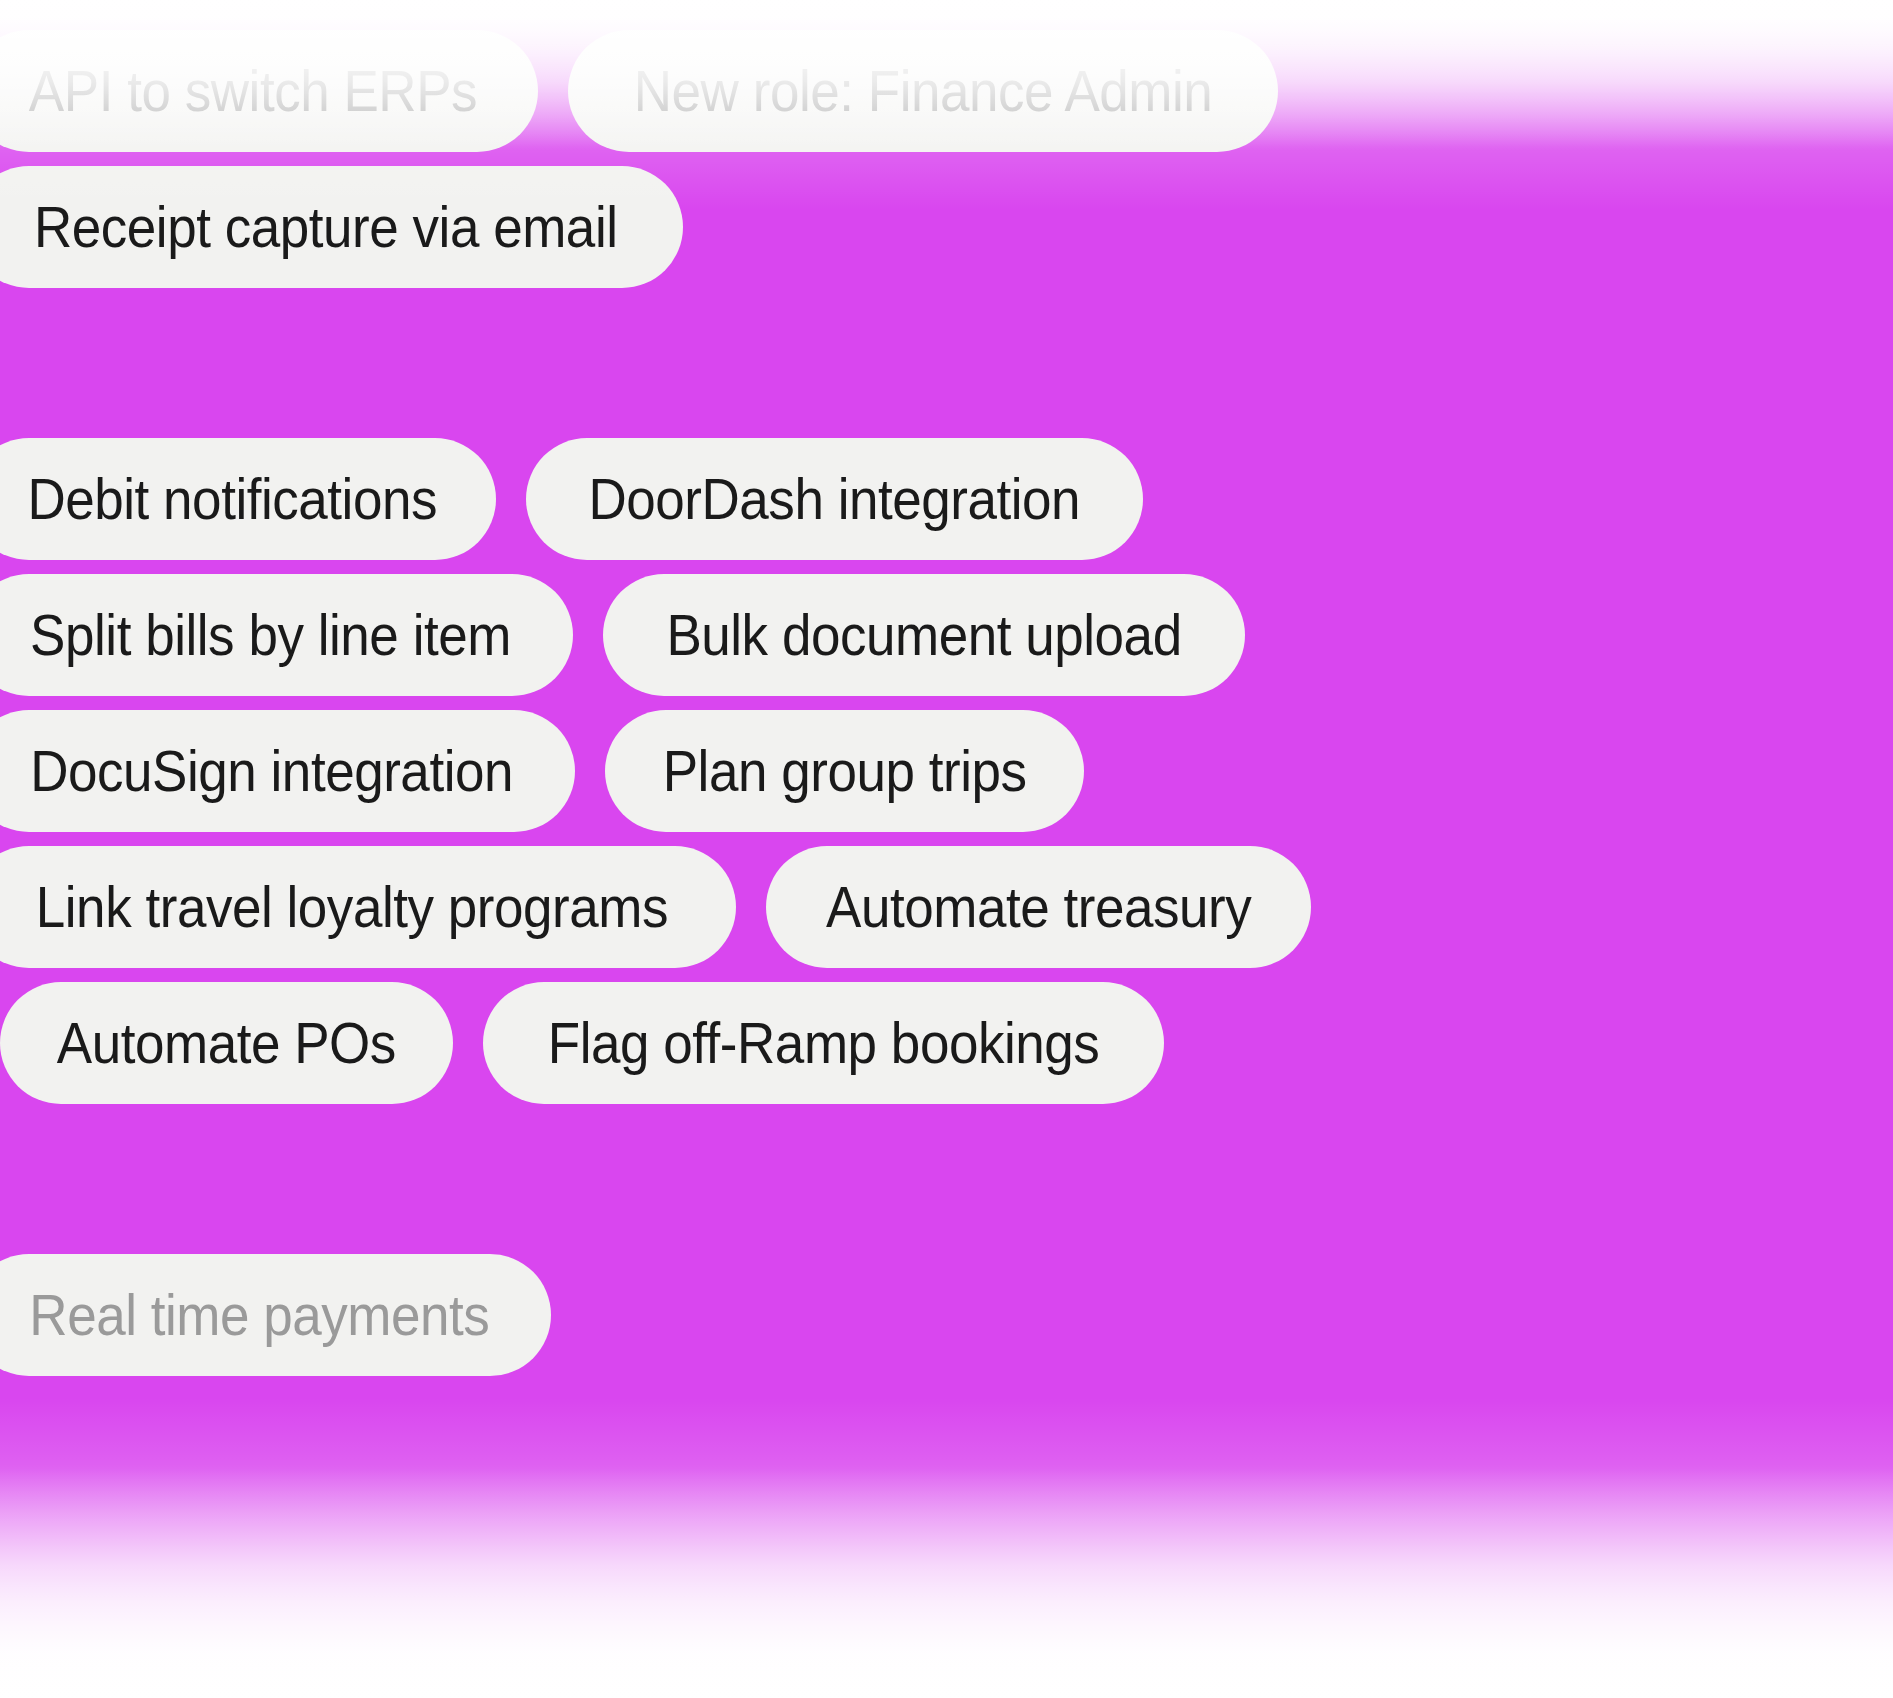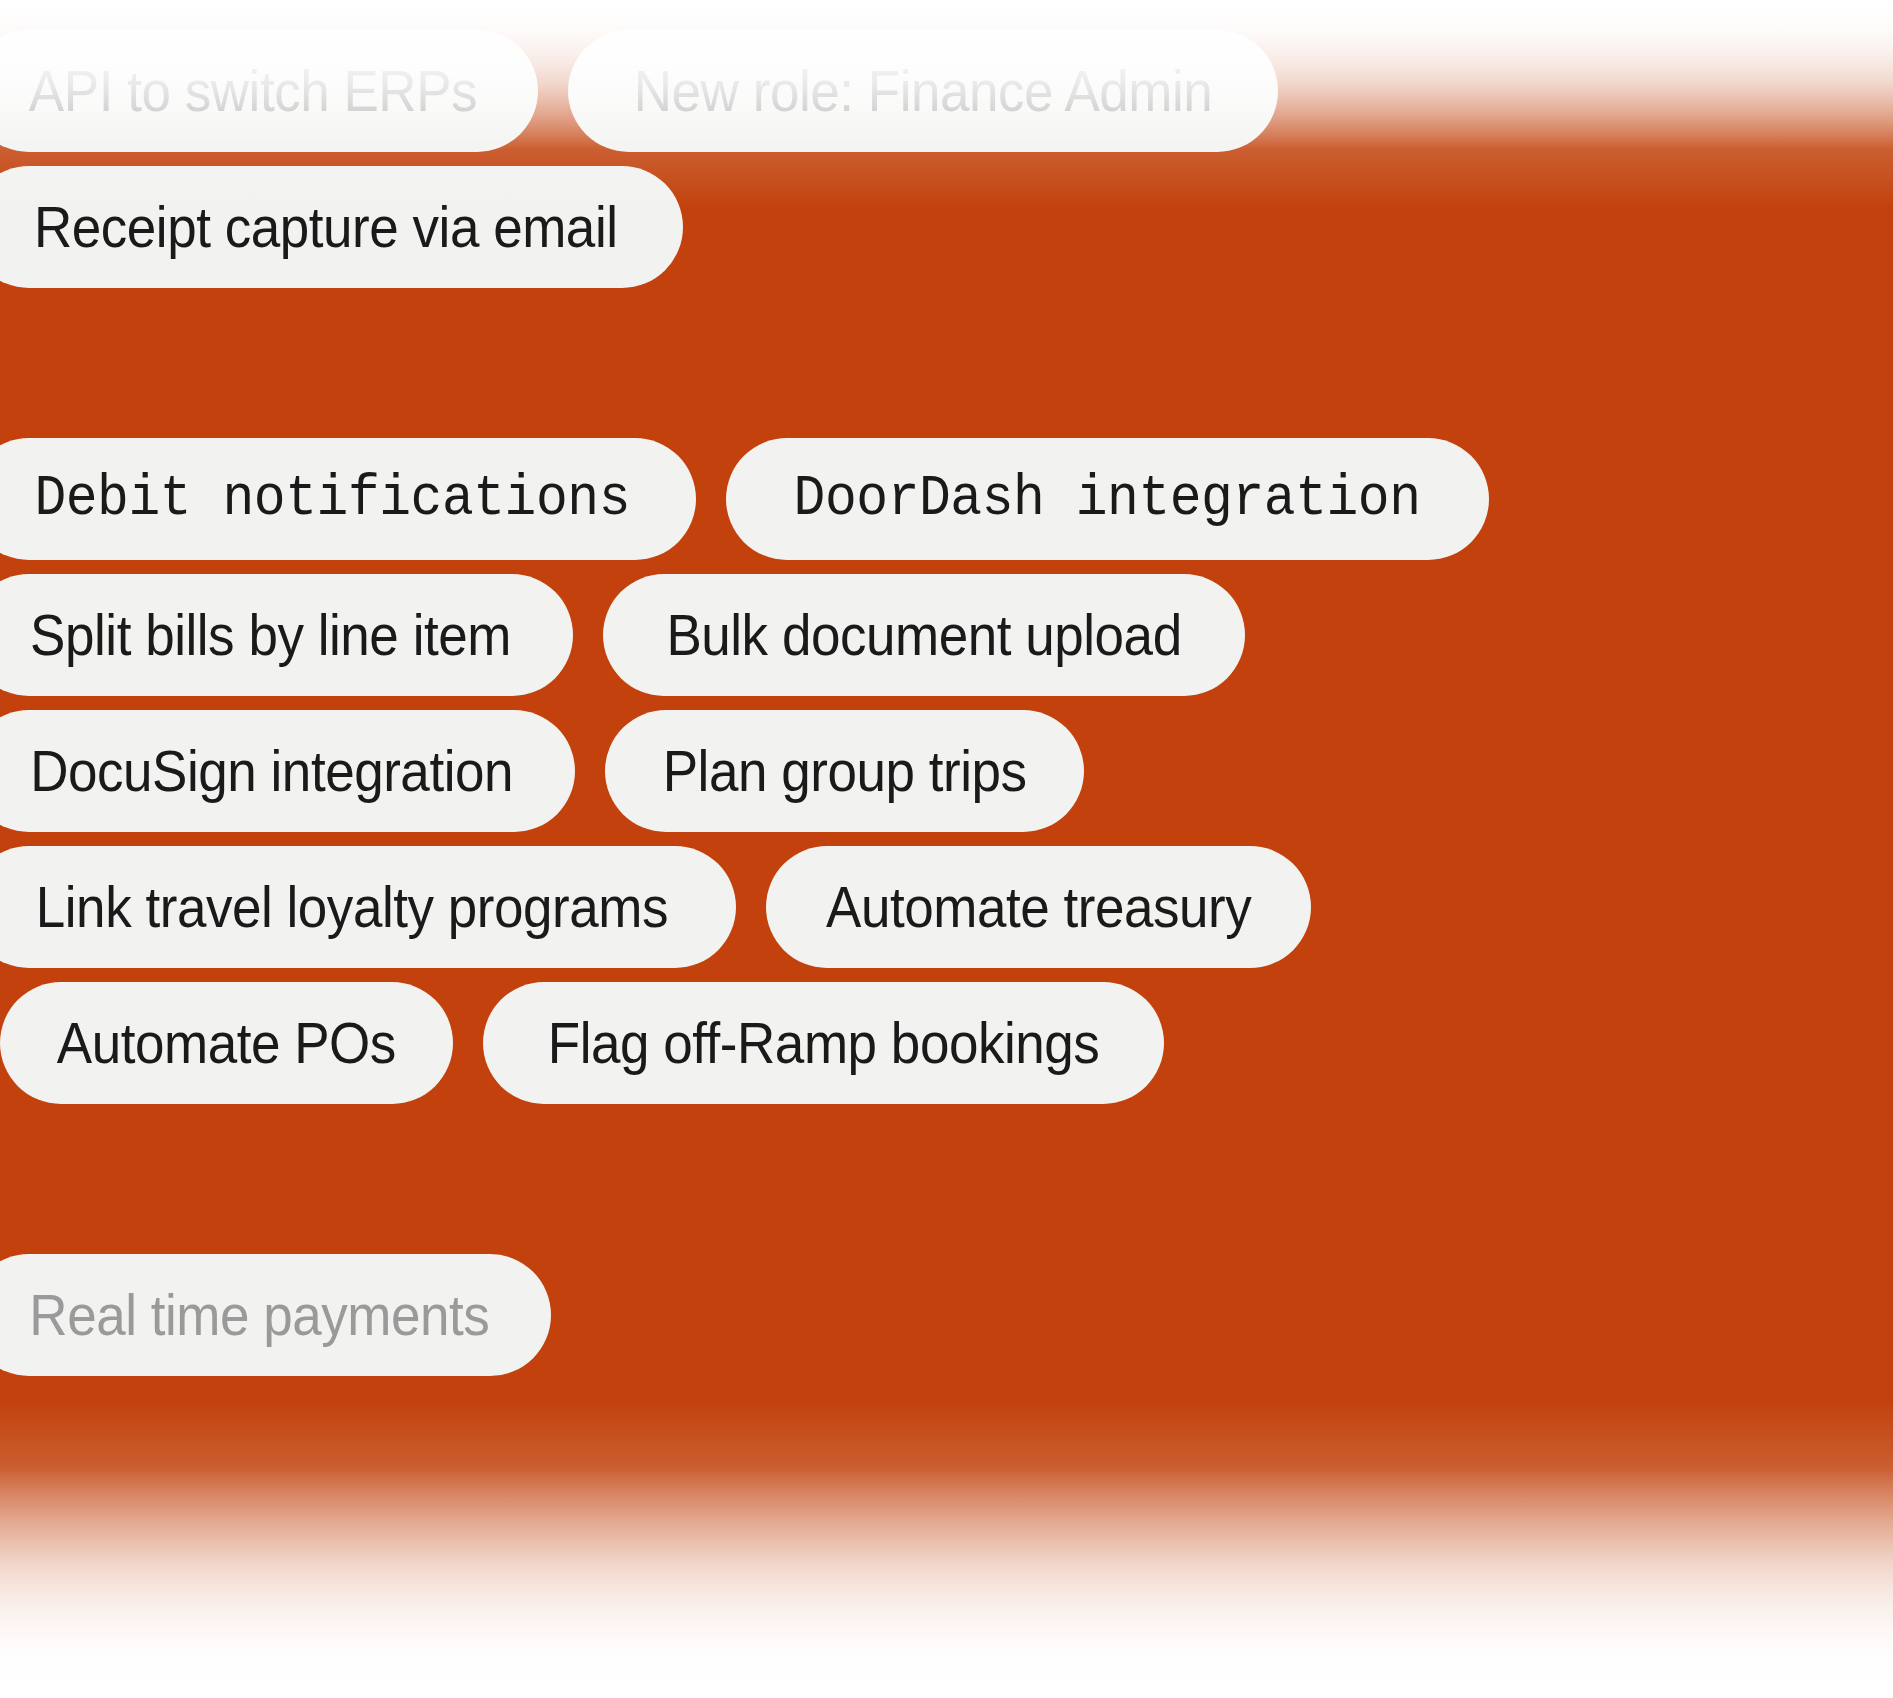--- a/index.html
+++ b/index.html
@@ -9,21 +9,21 @@
     width: 1893px;
     height: 1698px;
     background: #000000;
     overflow: hidden;
   }
 
   #stage {
     position: relative;
     width: 1893px;
     height: 1698px;
-    background: #c2410c;
+    background: #d946ef;
     overflow: hidden;
     font-family: "Liberation Sans", "DejaVu Sans", sans-serif;
   }
 
   
   #rows {
     position: absolute;
     left: 0;
     top: 0;
     width: 1893px;
@@ -133,21 +133,21 @@
         </div>
         <div class="chip">
           <span class="chip-label">New role: Finance Admin</span>
         </div>
       </div>
       <div class="chip-row" style="top: 166px;">
         <div class="chip bleed-left">
           <span class="chip-label">Receipt capture via email</span>
         </div>
       </div>
-      <div class="chip-row" style="top: 438px; font-family: Liberation Mono, monospace;">
+      <div class="chip-row" style="top: 438px;">
         <div class="chip bleed-left">
           <span class="chip-label">Debit notifications</span>
         </div>
         <div class="chip">
           <span class="chip-label">DoorDash integration</span>
         </div>
       </div>
       <div class="chip-row" style="top: 574px;">
         <div class="chip bleed-left">
           <span class="chip-label">Split bills by line item</span>

